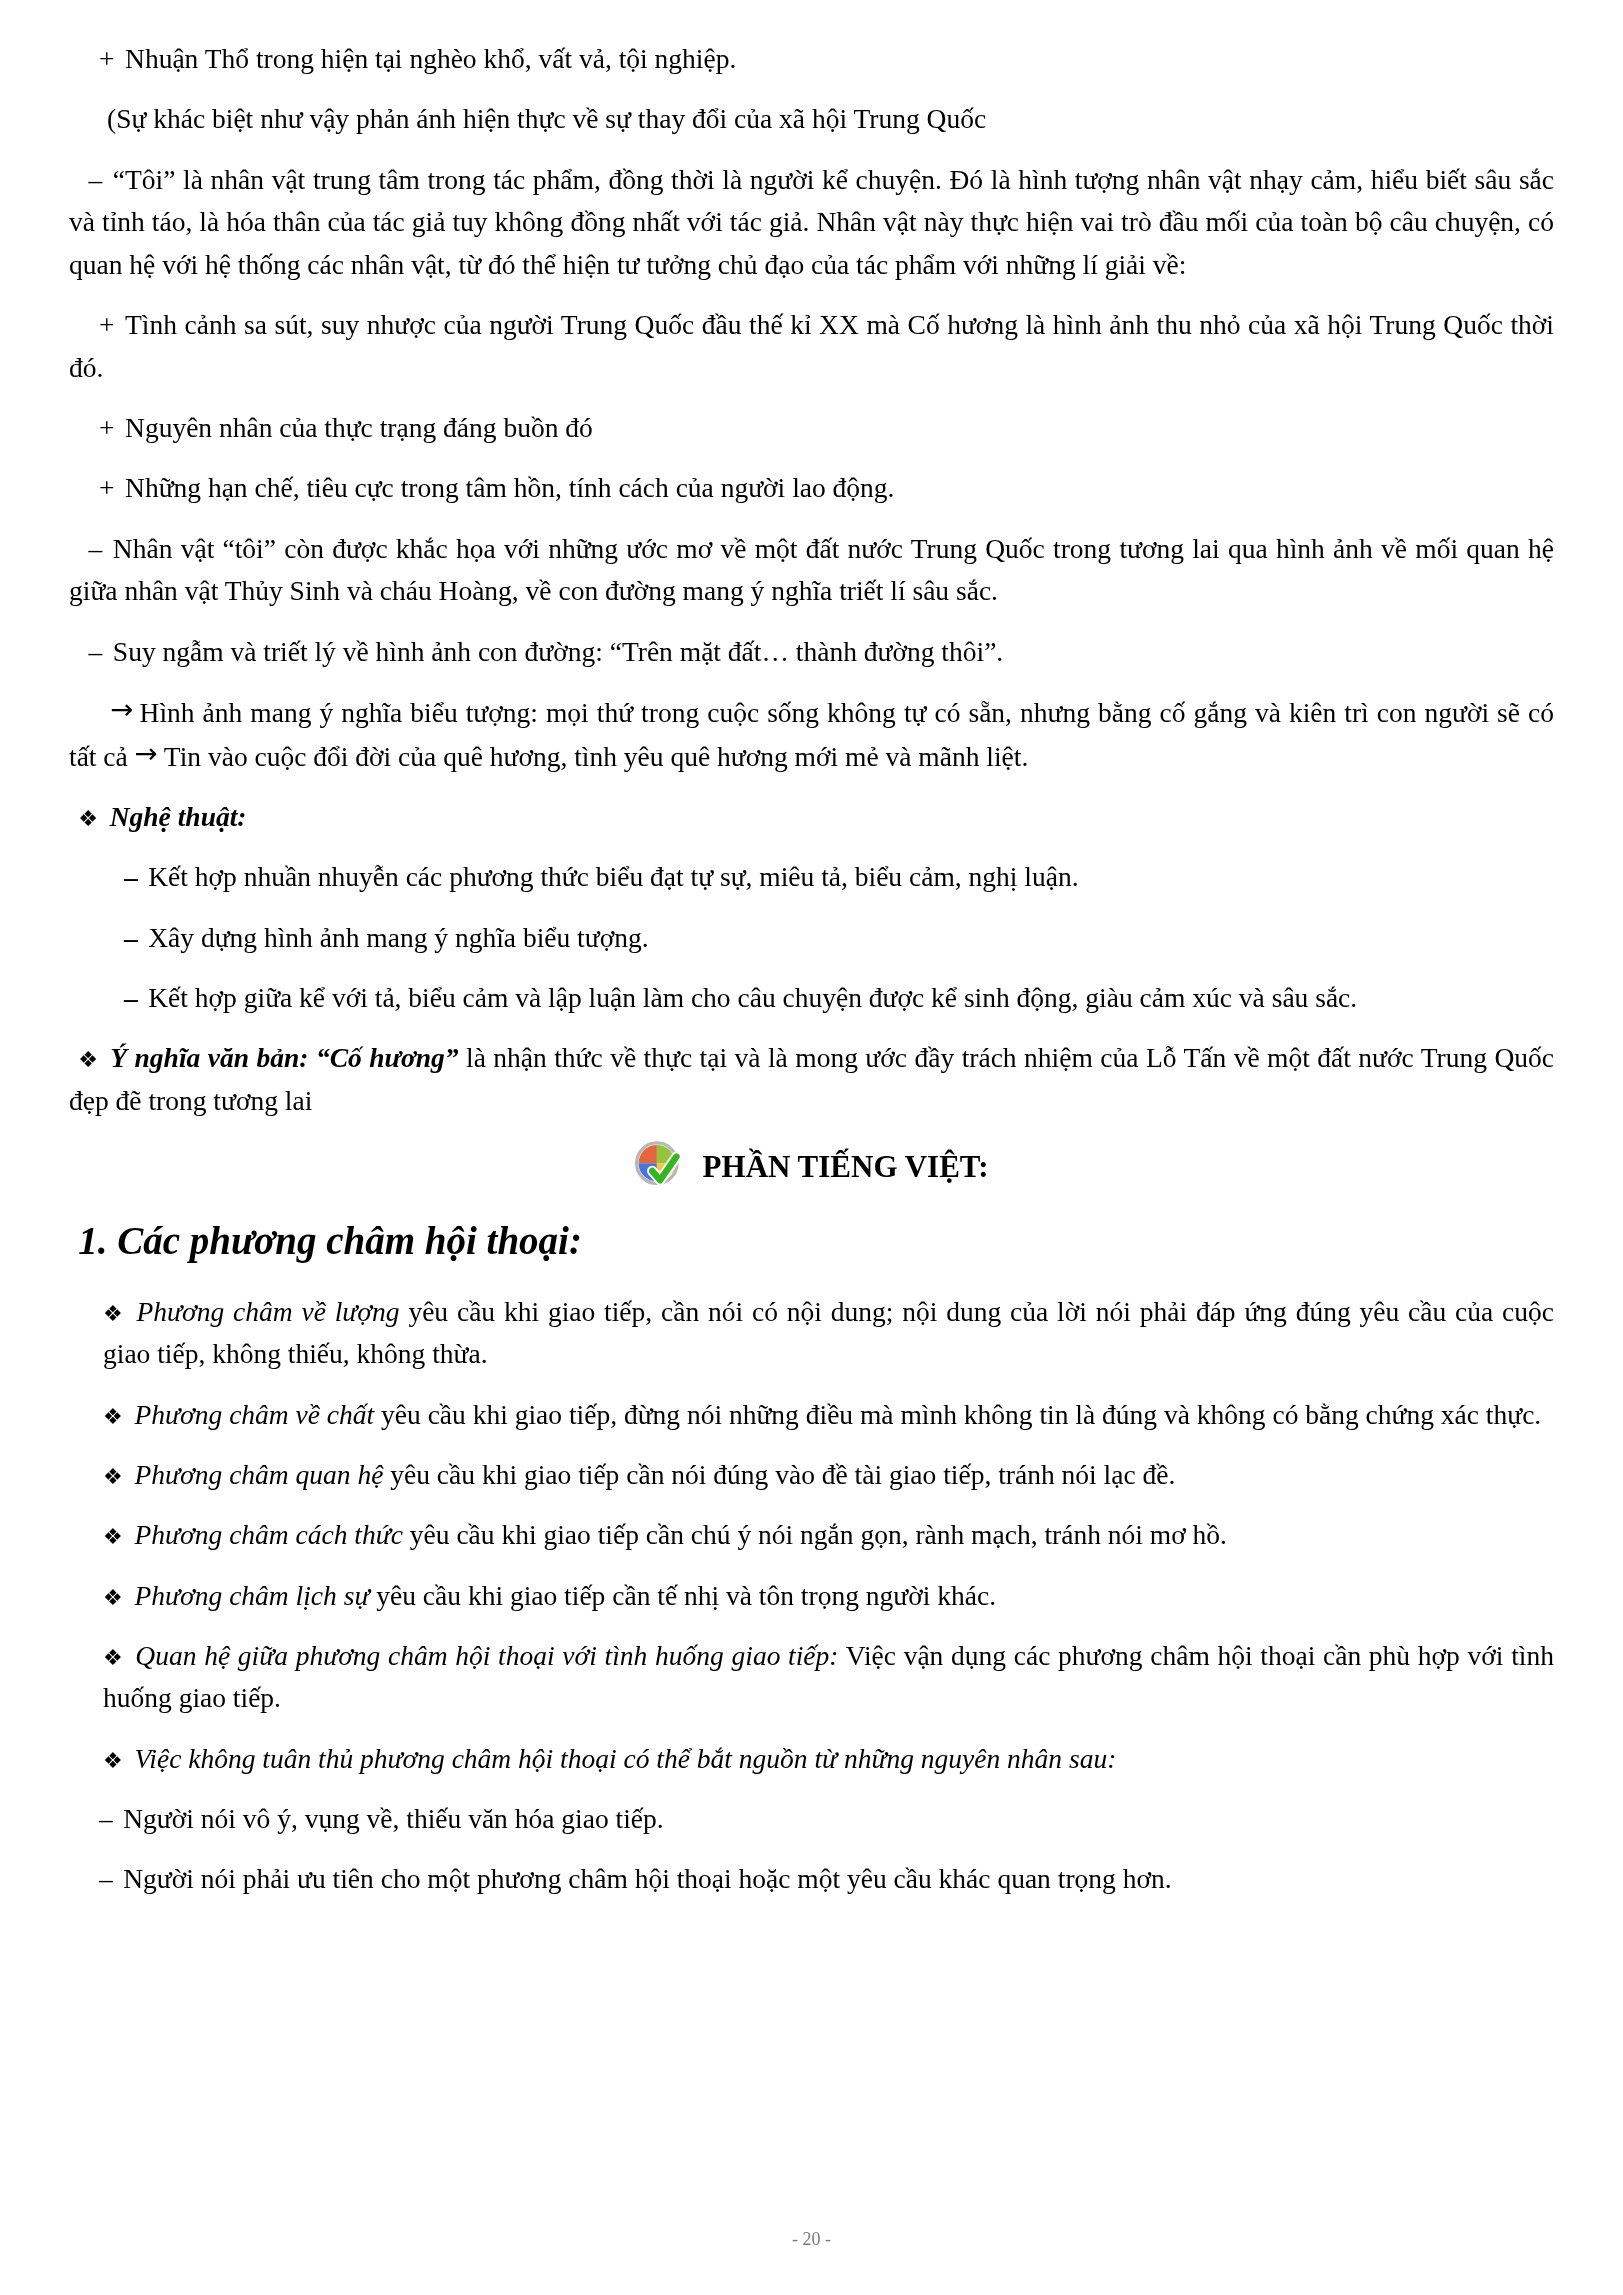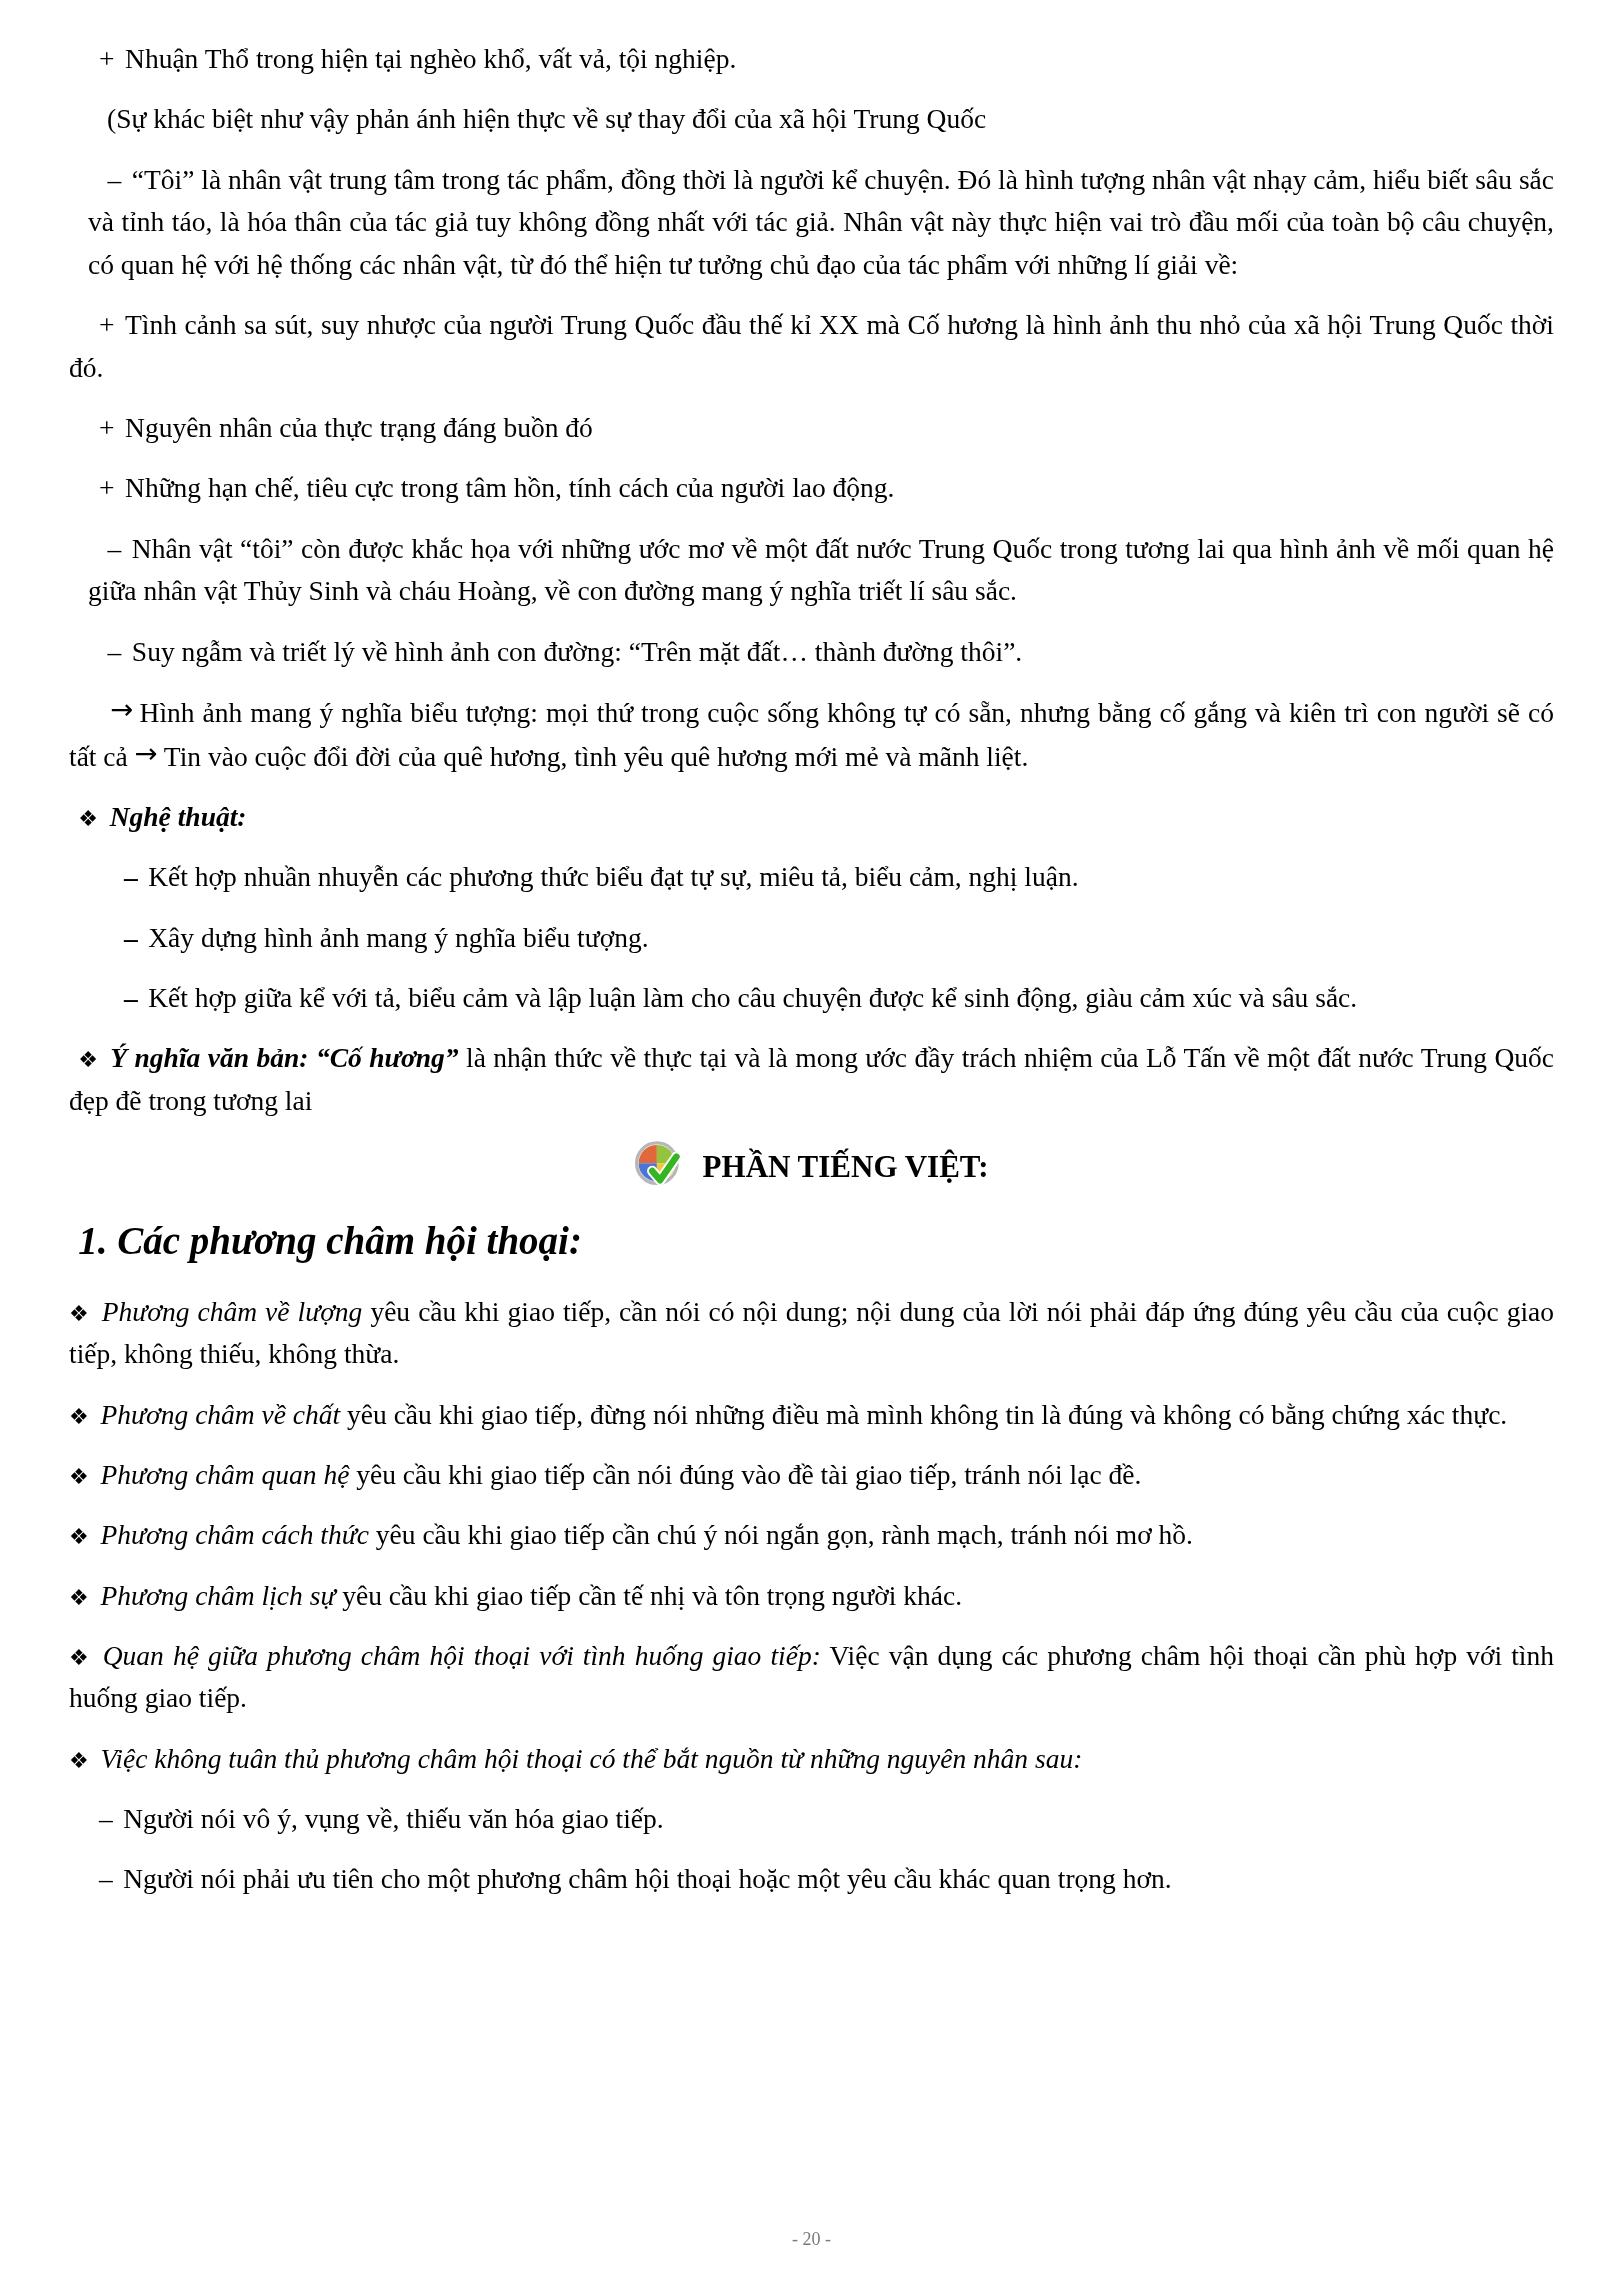--- a/index.html
+++ b/index.html
@@ -9,25 +9,25 @@
     background:#ffffff;
     font-family:"Liberation Serif","DejaVu Serif",serif;
     font-size:27.5px;line-height:1.55;color:#000;
     box-sizing:border-box;
     padding:38px 69px 0 69px;
     overflow:hidden;
   }
   p{margin:0 0 17.7px 0;text-align:justify;}
   .p-plus{text-indent:30px;}
   .p-paren{text-indent:38px;}
-  .p-dash{text-indent:19.6px;margin-left:19px;}
+  .p-dash{text-indent:19.6px;}
   .p-arrow{text-indent:41px;}
   .h-diam{text-indent:9.2px;}
   .li-bd{text-indent:55px;}
-  .li-diam{text-indent:0;}
+  .li-diam{margin-left:34px;text-indent:0;}
   .li-sub{text-indent:30px;}
   .bullet{margin-right:10.5px;}
   .plus{font-weight:400;}
   .bd{font-weight:700;}
   .diam{font-family:"DejaVu Sans",sans-serif;font-size:22px;margin-right:11.8px;}
   .arr{font-family:"DejaVu Sans",sans-serif;position:relative;top:-2.6px;margin-right:6.5px;}
   .arr.mid{margin:0 6.5px;}
   .bi{font-weight:700;font-style:italic;}
   .it{font-style:italic;}
   .section-head{

